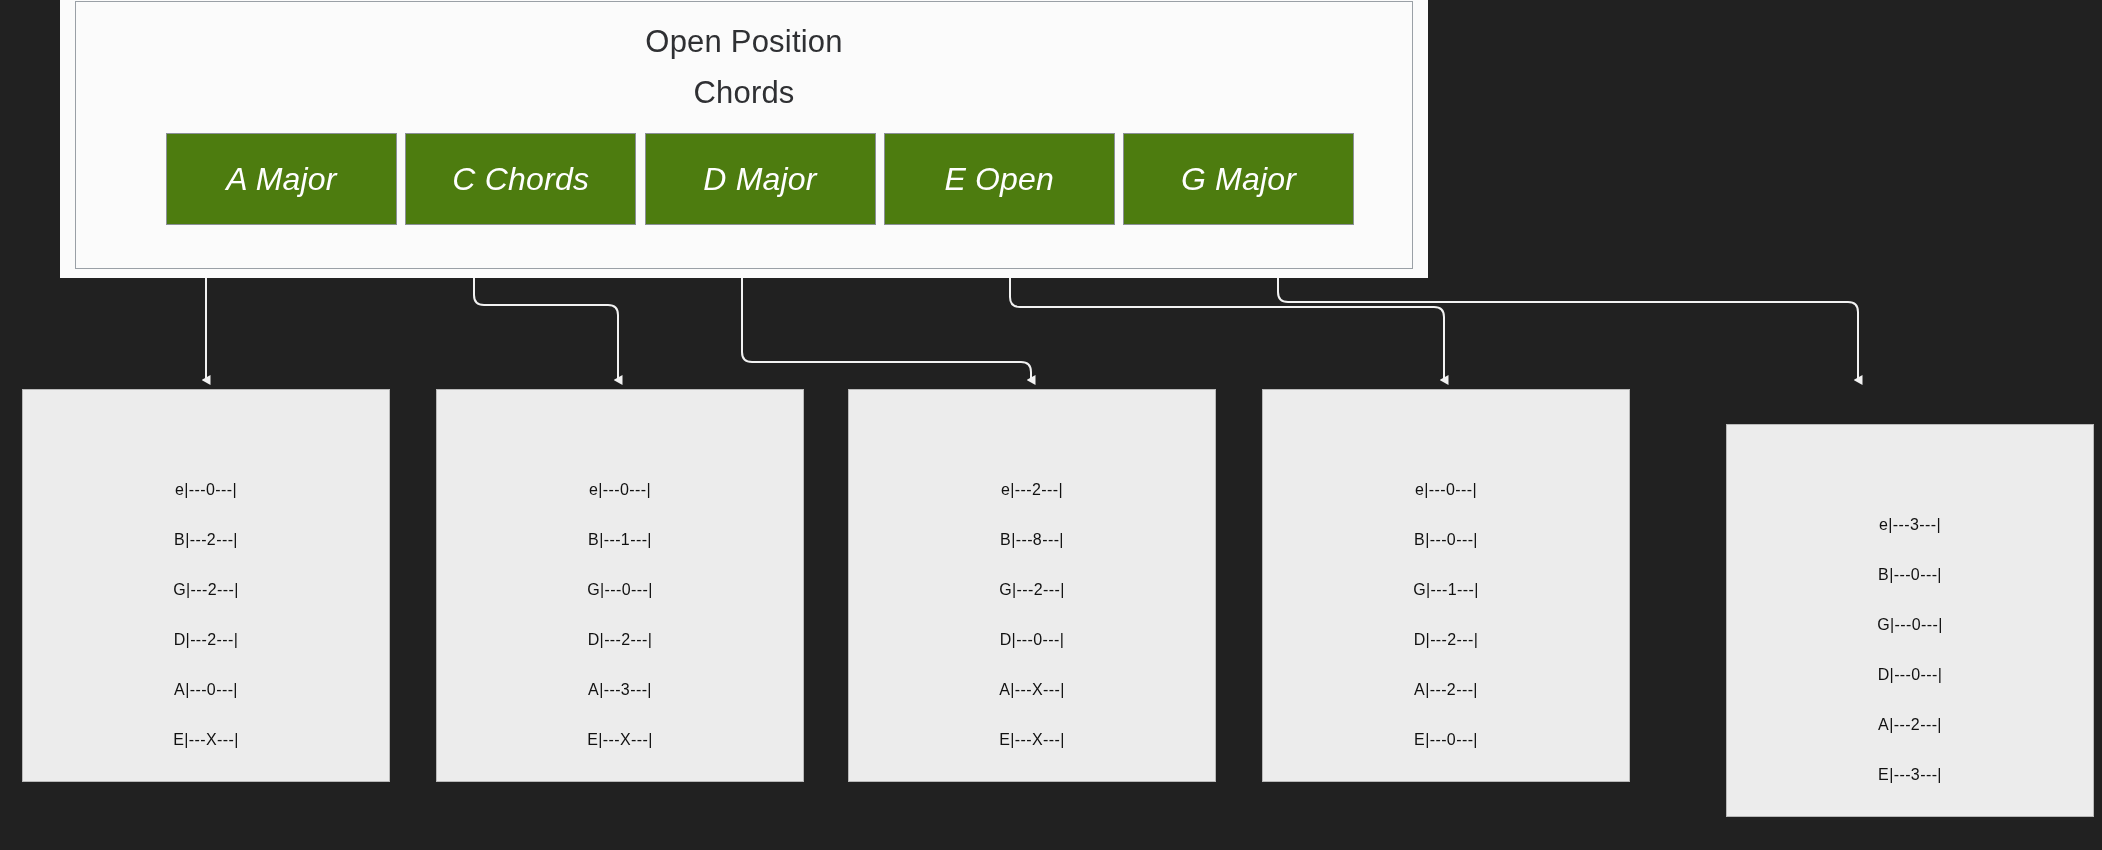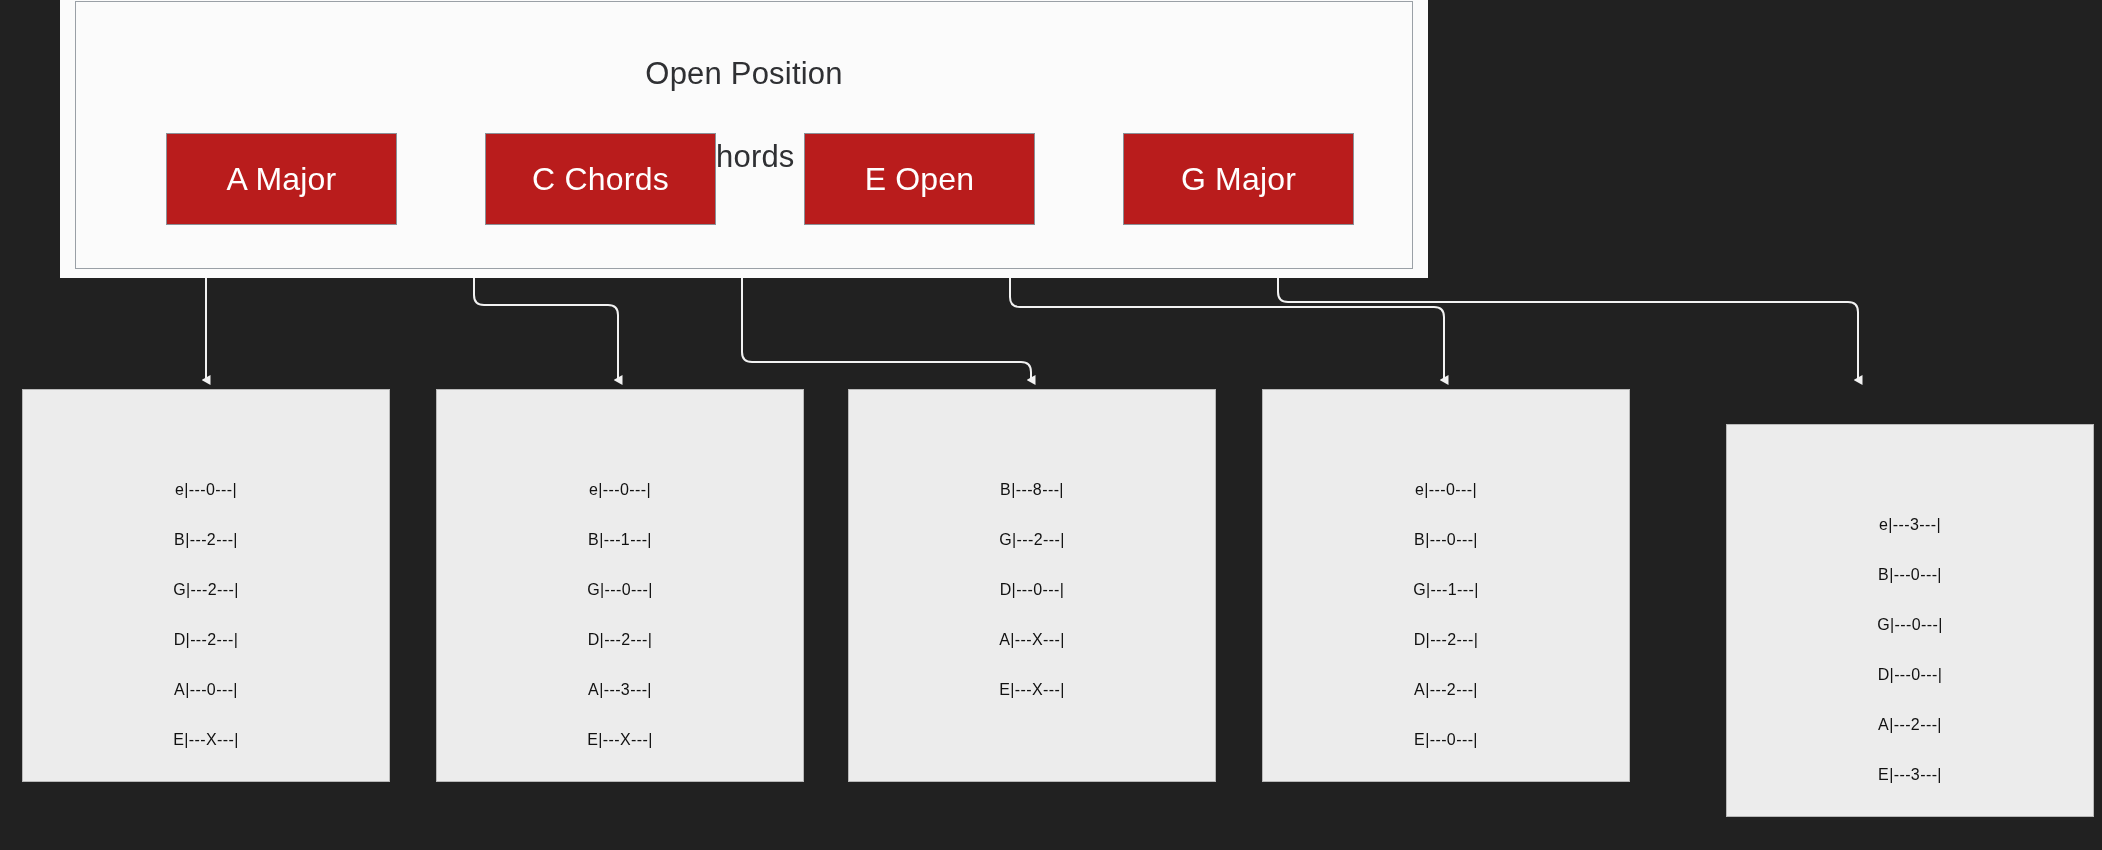--- a/index.html
+++ b/index.html
@@ -51,45 +51,45 @@
     right: 0;
     top: 14px;
     text-align: center;
     color: #2f3033;
     font-size: 31px;
     line-height: 51px;
     letter-spacing: 0.2px;
   }
   #header-title .title-line {
     display: block;
-    margin-top: 32px;
   }
 
   
   #chord-button-row {
     position: absolute;
     left: 90px;
     top: 131px;
     width: 1188px;
     height: 92px;
     display: flex;
     justify-content: space-between;
   }
   .chord-button {
     width: 231px;
     height: 92px;
-    background: #b91c1c;
+    background: #4d7c0f;
     border: 1px solid #8b9097;
     box-sizing: border-box;
     display: flex;
     align-items: center;
     justify-content: center;
     color: #ffffff;
     font-size: 32px;
     letter-spacing: 0.2px;
+    font-style: italic;
   }
 
   
   .tab-card {
     position: absolute;
     top: 389px;
     width: 368px;
     height: 393px;
     background: #ececec;
     border: 1px solid #b9b9b9;
@@ -149,20 +149,23 @@
     </div>
 
     <div id="chord-button-row">
       <div class="chord-button">
         <span>A Major</span>
       </div>
       <div class="chord-button">
         <span>C Chords</span>
       </div>
       <div class="chord-button">
+        <span>D Major</span>
+      </div>
+      <div class="chord-button">
         <span>E Open</span>
       </div>
       <div class="chord-button">
         <span>G Major</span>
       </div>
     </div>
 
   </div>
 </div>
 
@@ -183,20 +186,21 @@
     <span class="tab-line">B|---1---|</span>
     <span class="tab-line">G|---0---|</span>
     <span class="tab-line">D|---2---|</span>
     <span class="tab-line">A|---3---|</span>
     <span class="tab-line">E|---X---|</span>
   </div>
 </div>
 
 <div class="tab-card" id="tab-card-2">
   <div class="tab-lines">
+    <span class="tab-line">e|---2---|</span>
     <span class="tab-line">B|---8---|</span>
     <span class="tab-line">G|---2---|</span>
     <span class="tab-line">D|---0---|</span>
     <span class="tab-line">A|---X---|</span>
     <span class="tab-line">E|---X---|</span>
   </div>
 </div>
 
 <div class="tab-card" id="tab-card-3">
   <div class="tab-lines">

